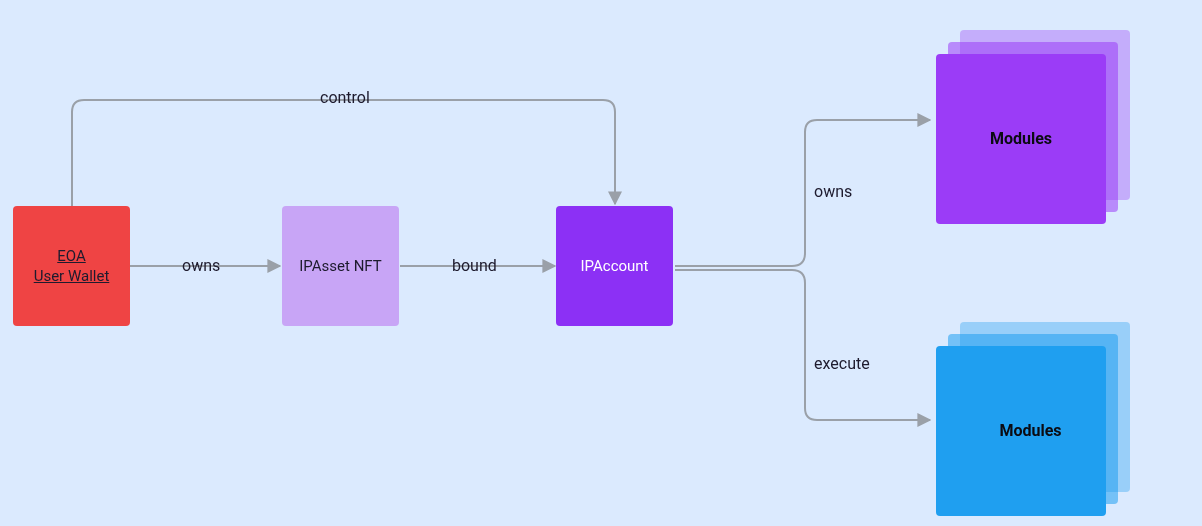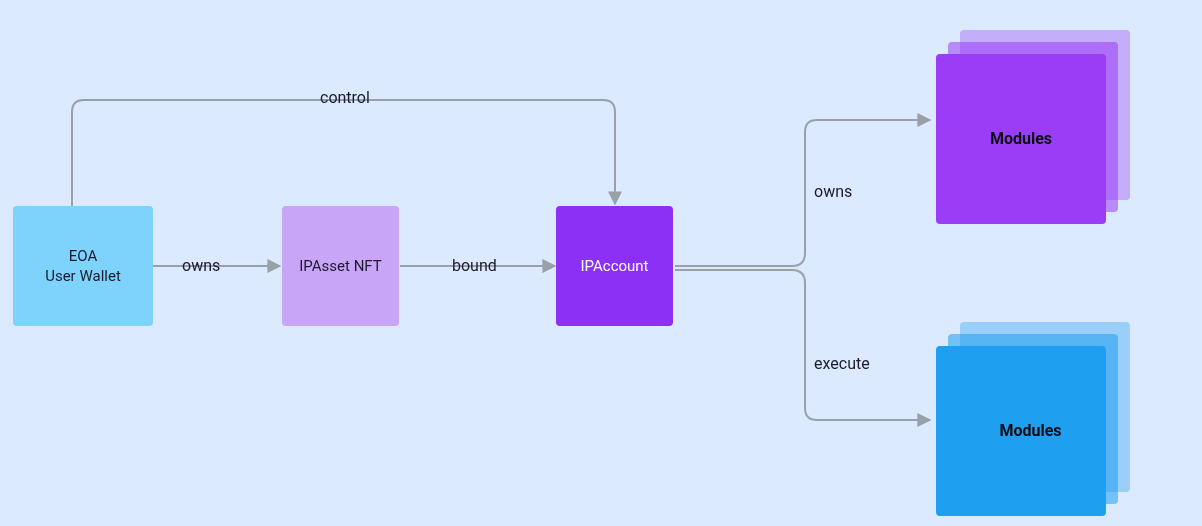--- a/index.html
+++ b/index.html
@@ -63,21 +63,21 @@
 <div class="edge-label" style="left:182px;top:256px;">owns</div>
 
 <div class="edge-label" style="left:452px;top:256px;">bound</div>
 
 <div class="edge-label" style="left:320px;top:88px;">control</div>
 
 <div class="edge-label" style="left:814px;top:182px;">owns</div>
 
 <div class="edge-label" style="left:814px;top:326px;margin-top:28px;">execute</div>
 
-<div class="node" style="left:13px;top:206px;width:140px;height:120px;background:#7dd3fc;color:#1e1b2e;">EOA
+<div class="node" style="left:13px;top:206px;width:117px;height:120px;background:#ef4444;color:#1e1b2e;text-decoration:underline;">EOA
 User Wallet</div>
 
 <div class="node" style="left:282px;top:206px;width:117px;height:120px;background:#c8a5f6;color:#1e1b2e;">IPAsset NFT</div>
 
 <div class="node" style="left:556px;top:206px;width:117px;height:120px;background:#8c30f5;color:#ffffff;">IPAccount</div>
 
 <div class="stack" style="left:960px;top:30px;width:170px;height:170px;background:rgba(155,60,247,0.35);"></div>
 <div class="stack" style="left:948px;top:42px;width:170px;height:170px;background:rgba(155,60,247,0.55);"></div>
 <div class="node" style="left:936px;top:54px;width:170px;height:170px;background:#9b3cf7;color:#0b0b12;font-weight:700;font-size:16px;">Modules</div>
 

